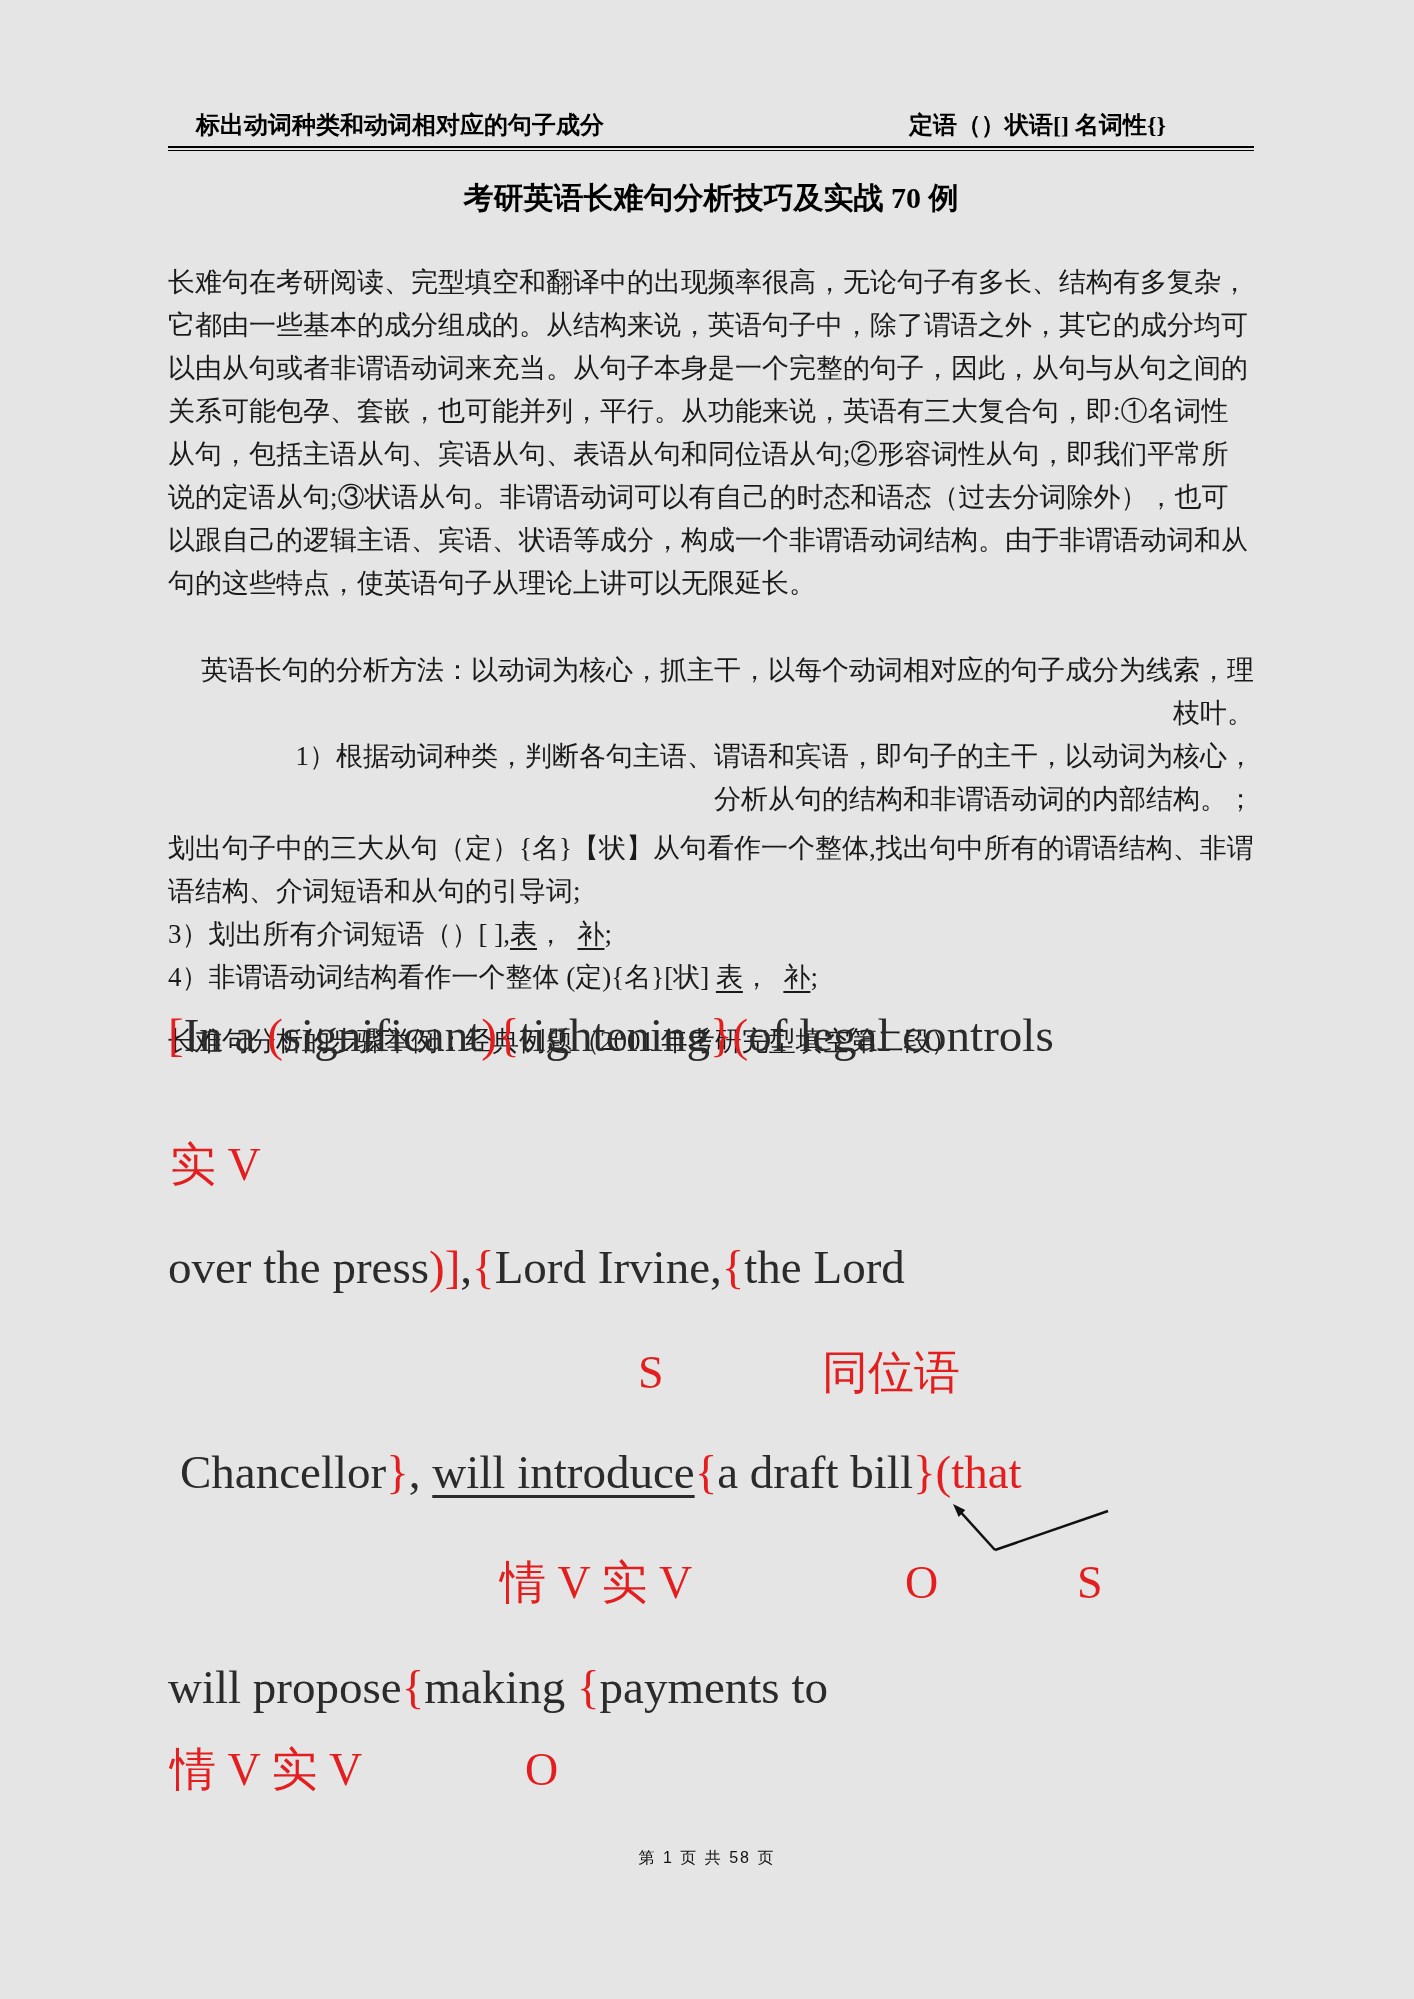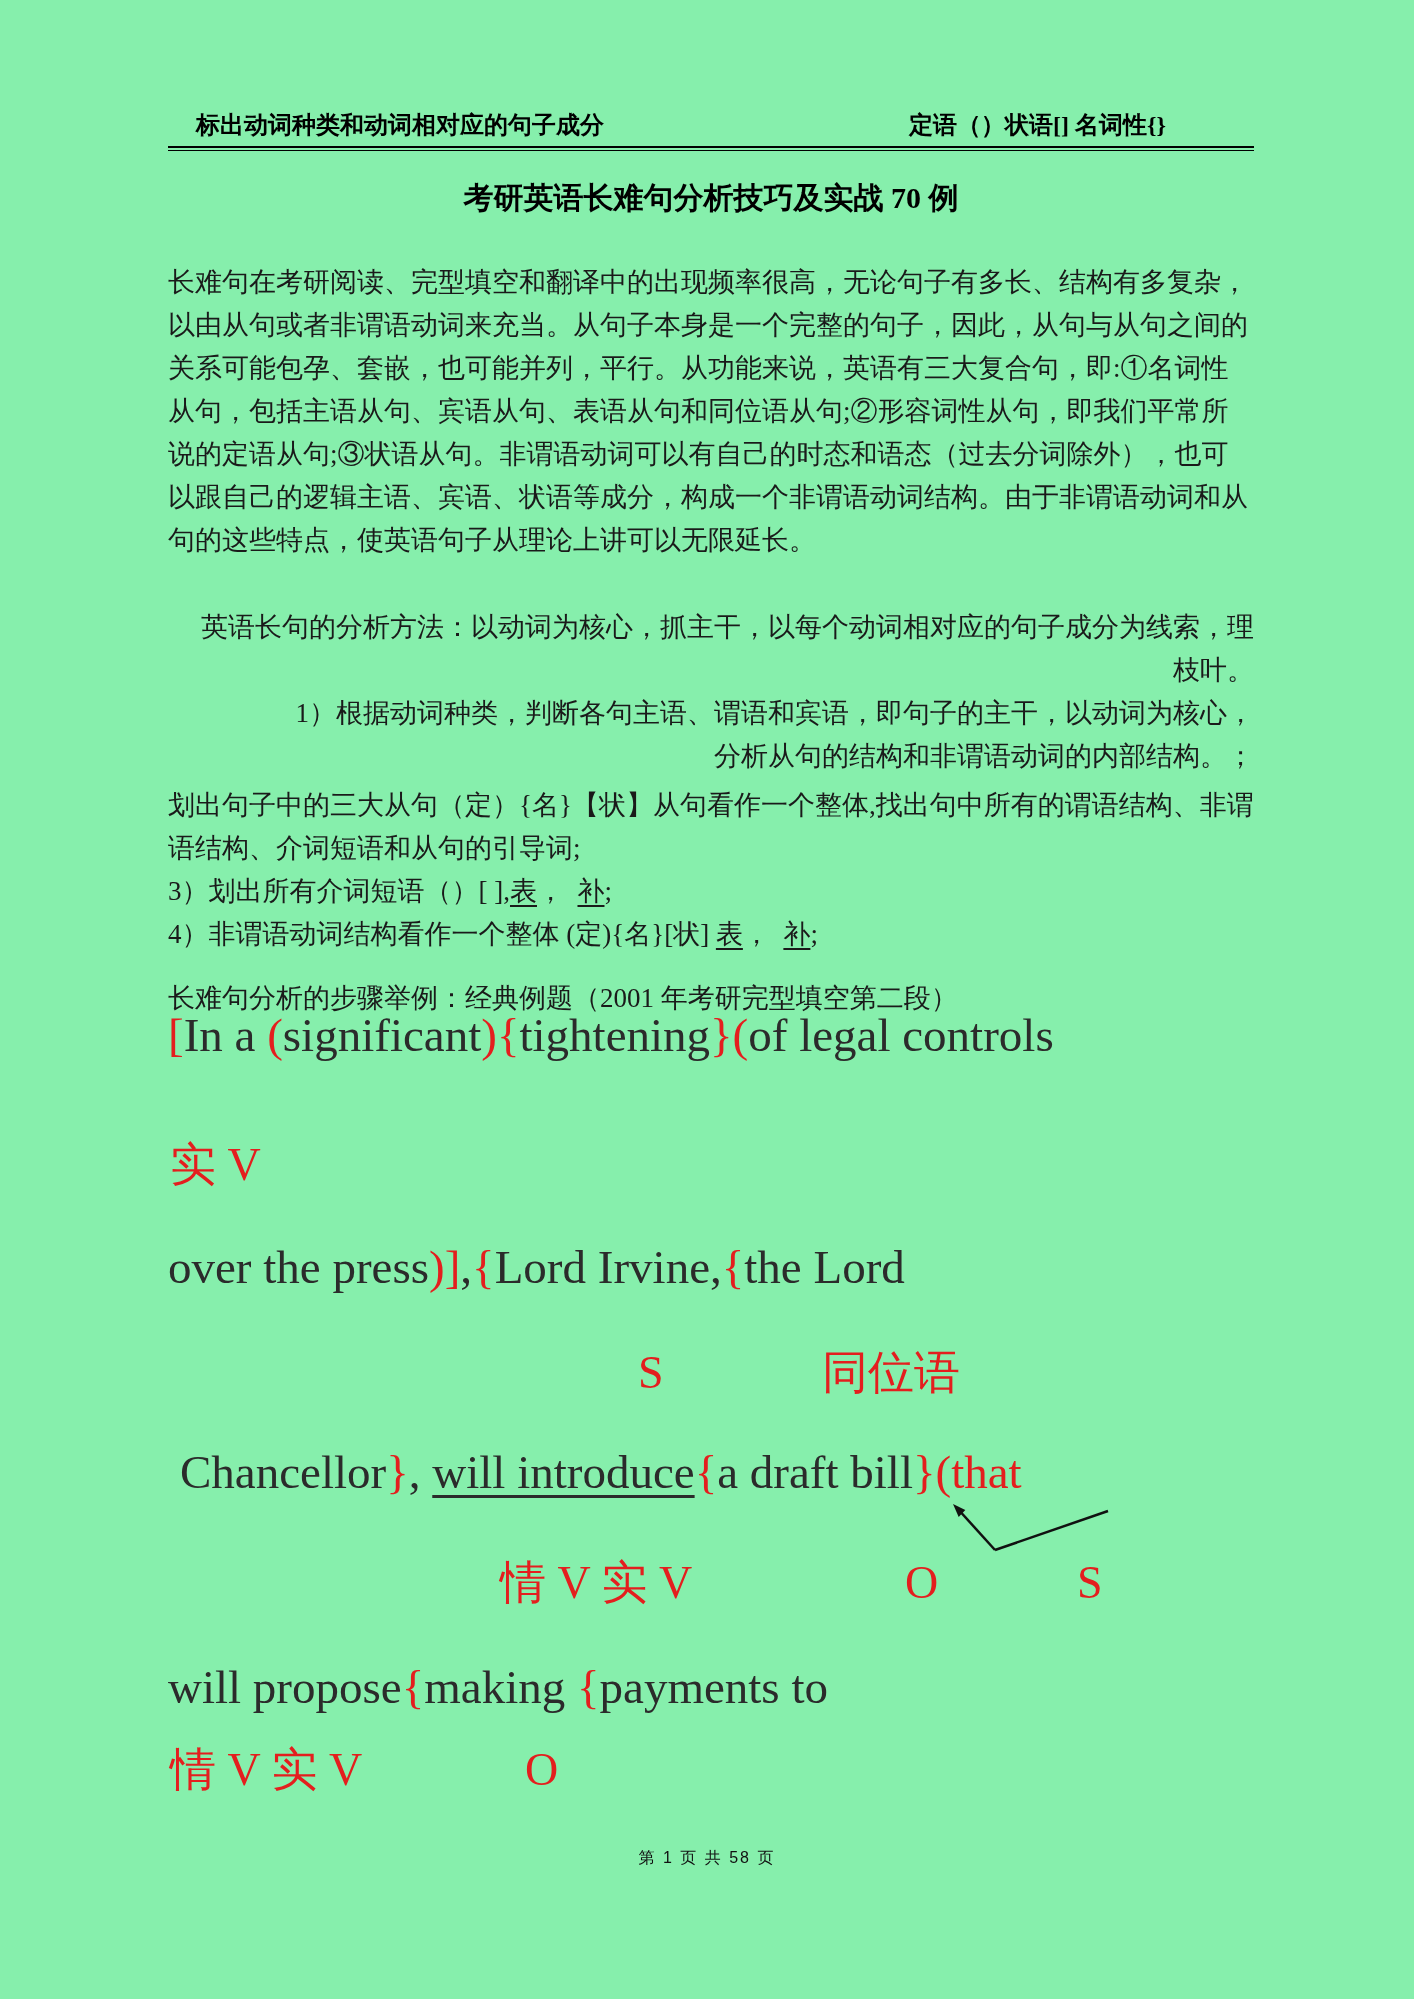--- a/index.html
+++ b/index.html
@@ -1,21 +1,21 @@
 <!DOCTYPE html>
 <html><head>
 <meta charset="utf-8">
 <style>
   html,body{margin:0;padding:0;background:#ffffff;}
   .page{
     position:relative;
     width:1414px;height:1999px;
     box-sizing:border-box;
     padding:86px 160px 0 168px;
-    background:#86efac;
+    background:#e5e5e5;
     font-family:"Liberation Serif","DejaVu Serif",serif;
     color:#000;
     overflow:hidden;
   }
   
   .hdr{display:flex;justify-content:space-between;align-items:flex-end;
        font-weight:bold;font-size:24px;line-height:30px;}
   .hdr .hl{padding-left:28px;}
   .hdr .hr{padding-right:88px;margin-top:24px;}
   .hdr-rule{margin-top:6px;}
@@ -62,20 +62,21 @@
   </div>
   <div class="hdr-rule">
     <div class="rule-thick"></div>
     <div class="rule-thin"></div>
   </div>
 
   <h1 class="title">考研英语长难句分析技巧及实战 70 例</h1>
 
   <div class="para intro">
     <div class="line">长难句在考研阅读、完型填空和翻译中的出现频率很高，无论句子有多长、结构有多复杂，</div>
+    <div class="line">它都由一些基本的成分组成的。从结构来说，英语句子中，除了谓语之外，其它的成分均可</div>
     <div class="line">以由从句或者非谓语动词来充当。从句子本身是一个完整的句子，因此，从句与从句之间的</div>
     <div class="line">关系可能包孕、套嵌，也可能并列，平行。从功能来说，英语有三大复合句，即:①名词性</div>
     <div class="line">从句，包括主语从句、宾语从句、表语从句和同位语从句;②形容词性从句，即我们平常所</div>
     <div class="line">说的定语从句;③状语从句。非谓语动词可以有自己的时态和语态（过去分词除外），也可</div>
     <div class="line">以跟自己的逻辑主语、宾语、状语等成分，构成一个非谓语动词结构。由于非谓语动词和从</div>
     <div class="line">句的这些特点，使英语句子从理论上讲可以无限延长。</div>
   </div>
 
   <div class="para method">
     <div class="line"> 英语长句的分析方法：以动词为核心，抓主干，以每个动词相对应的句子成分为线索，理</div>

